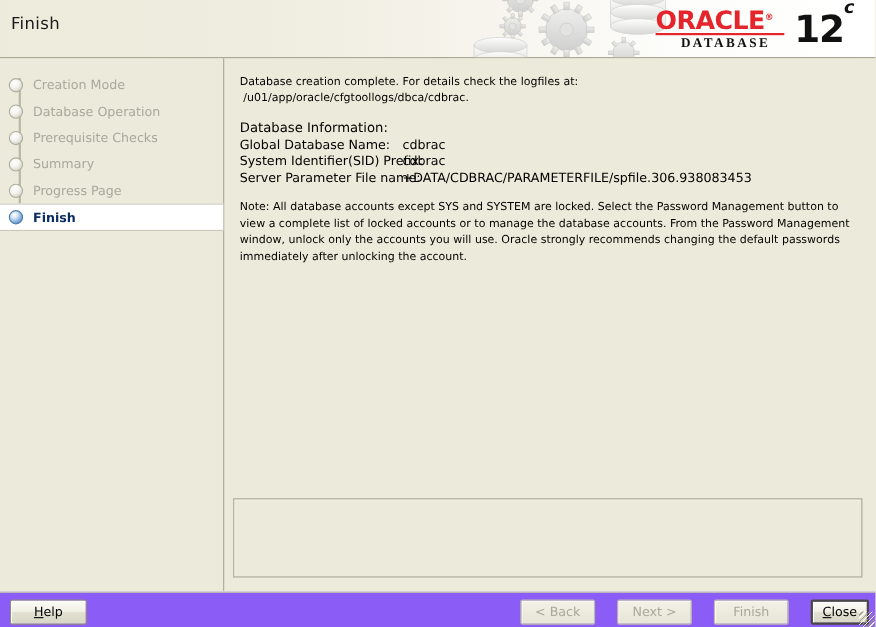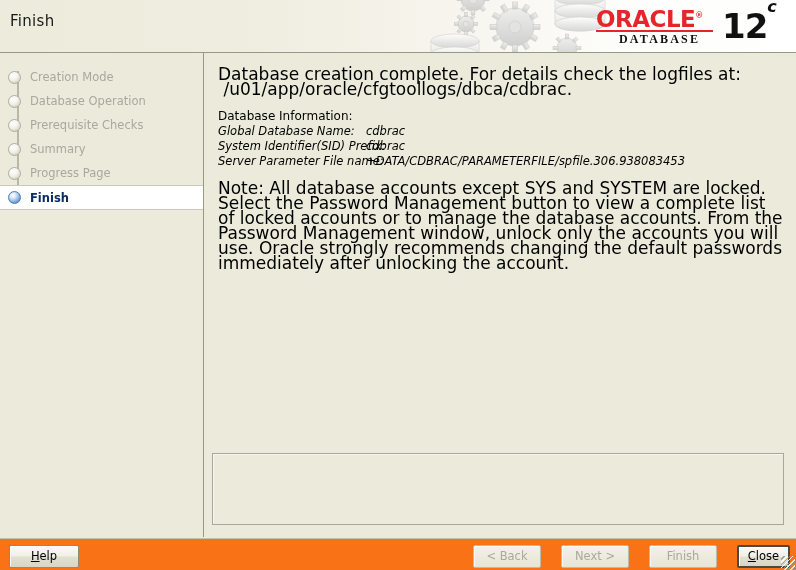--- a/index.html
+++ b/index.html
@@ -152,21 +152,21 @@
     left: 204px; top: 53px;
     width: 592px; height: 484px;
     background: #ECEADA;
   }
   #content-text {
     position: absolute;
     left: 14px; top: 14px;
     width: 566px;
   }
   .para {
-    font-size: 17px;
+    font-size: 10px;
     line-height: 15px;
     color: #000;
     margin: 0 0 12px 0;
     white-space: pre-wrap;
   }
   .para.note {
     margin-top: 2px;
     margin-bottom: 0;
   }
   #dbinfo {
@@ -174,21 +174,20 @@
   }
   #dbinfo .dbinfo-title {
     font-size: 12px;
     line-height: 15px;
     margin-bottom: 0;
   }
   .dbinfo-row {
     display: flex;
     font-size: 11.5px;
     line-height: 15px;
-    font-style: italic;
   }
   .dbinfo-key {
     width: 148px;
     flex: 0 0 148px;
     white-space: nowrap;
   }
   .dbinfo-val {
     white-space: nowrap;
   }
 
@@ -236,21 +235,21 @@
     border: 1px solid #A9A796;
     box-sizing: border-box;
     box-shadow: inset 1px 1px 0 #F7F5EC;
   }
 
   
   #footer {
     position: absolute;
     left: 0; top: 538px;
     width: 796px; height: 32px;
-    background: #f97316;
+    background: #8b5cf6;
     border-top: 1px solid #C3C1B0;
   }
   #help-button {
     position: absolute;
     left: 9px; top: 6px;
     width: 68px;
     text-align: center;
     padding: 3px 0 4px 0;
   }
   #nav-buttons {

